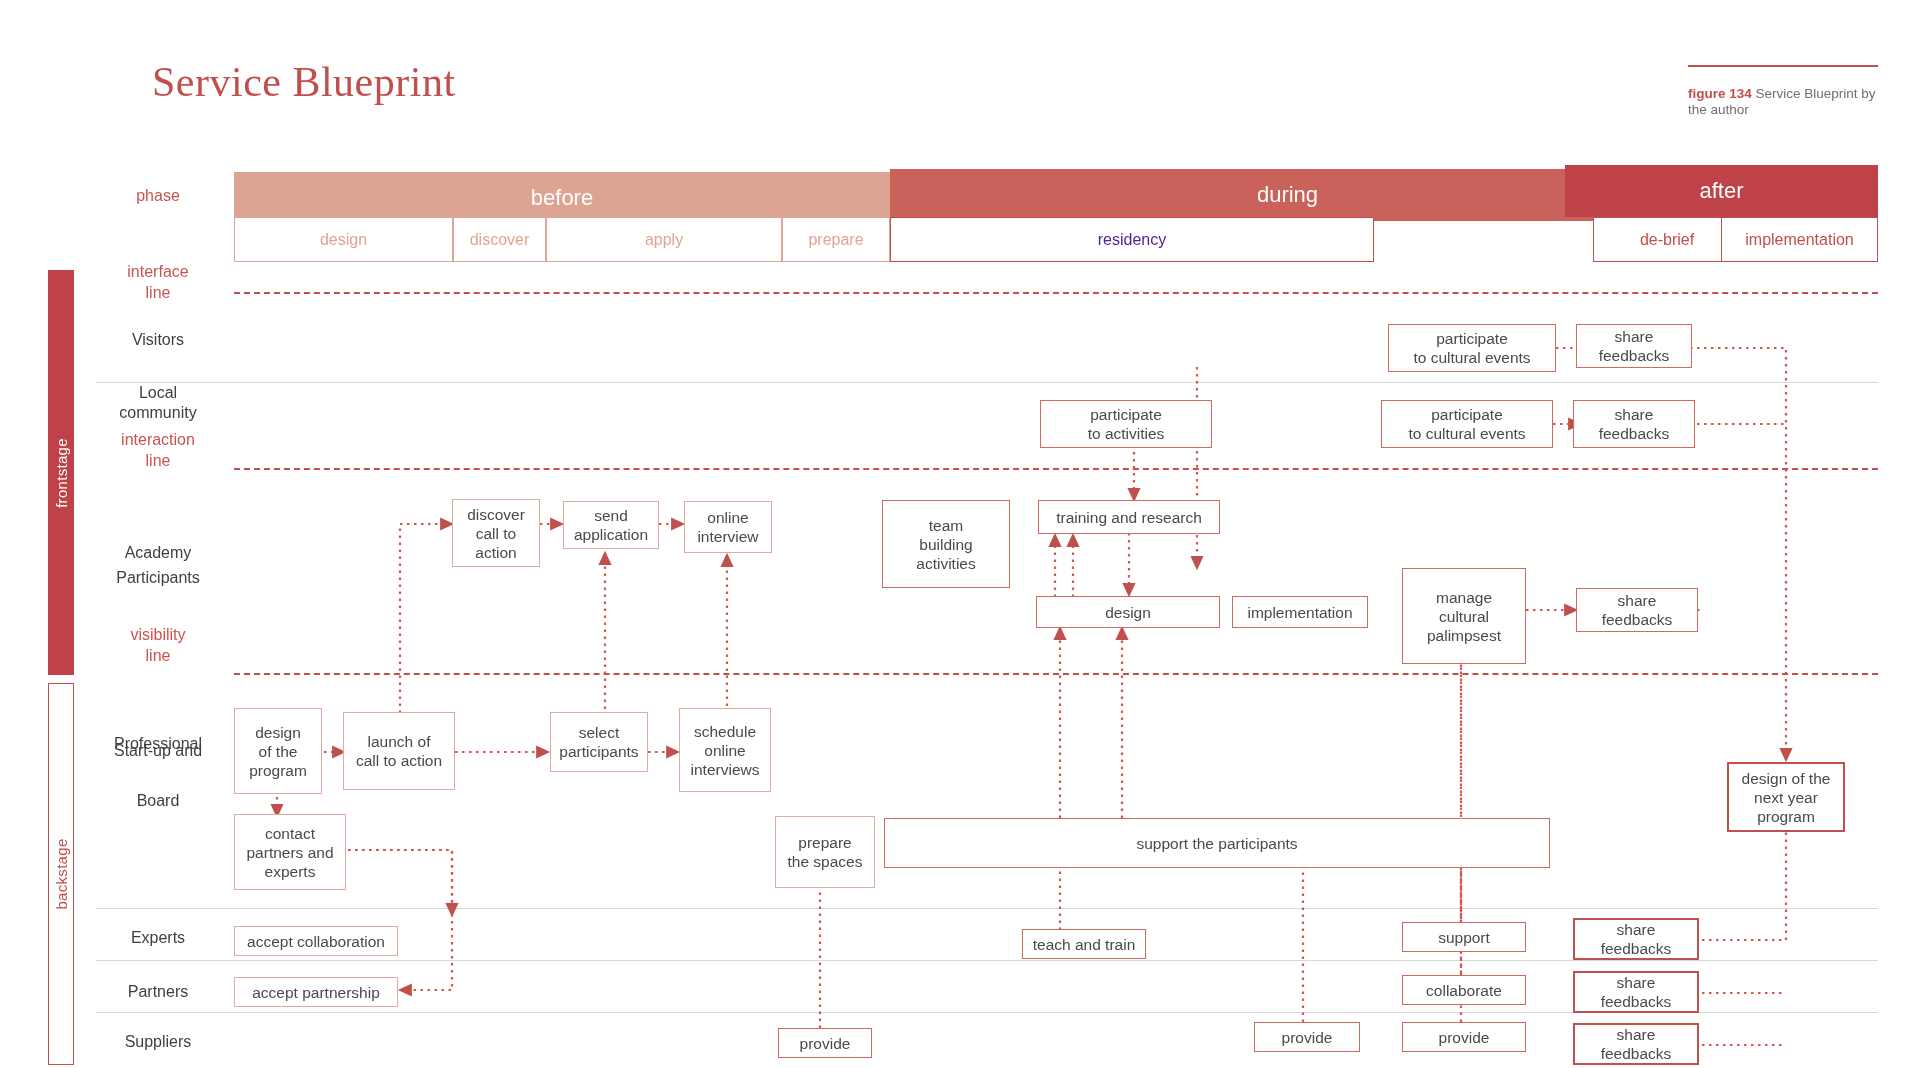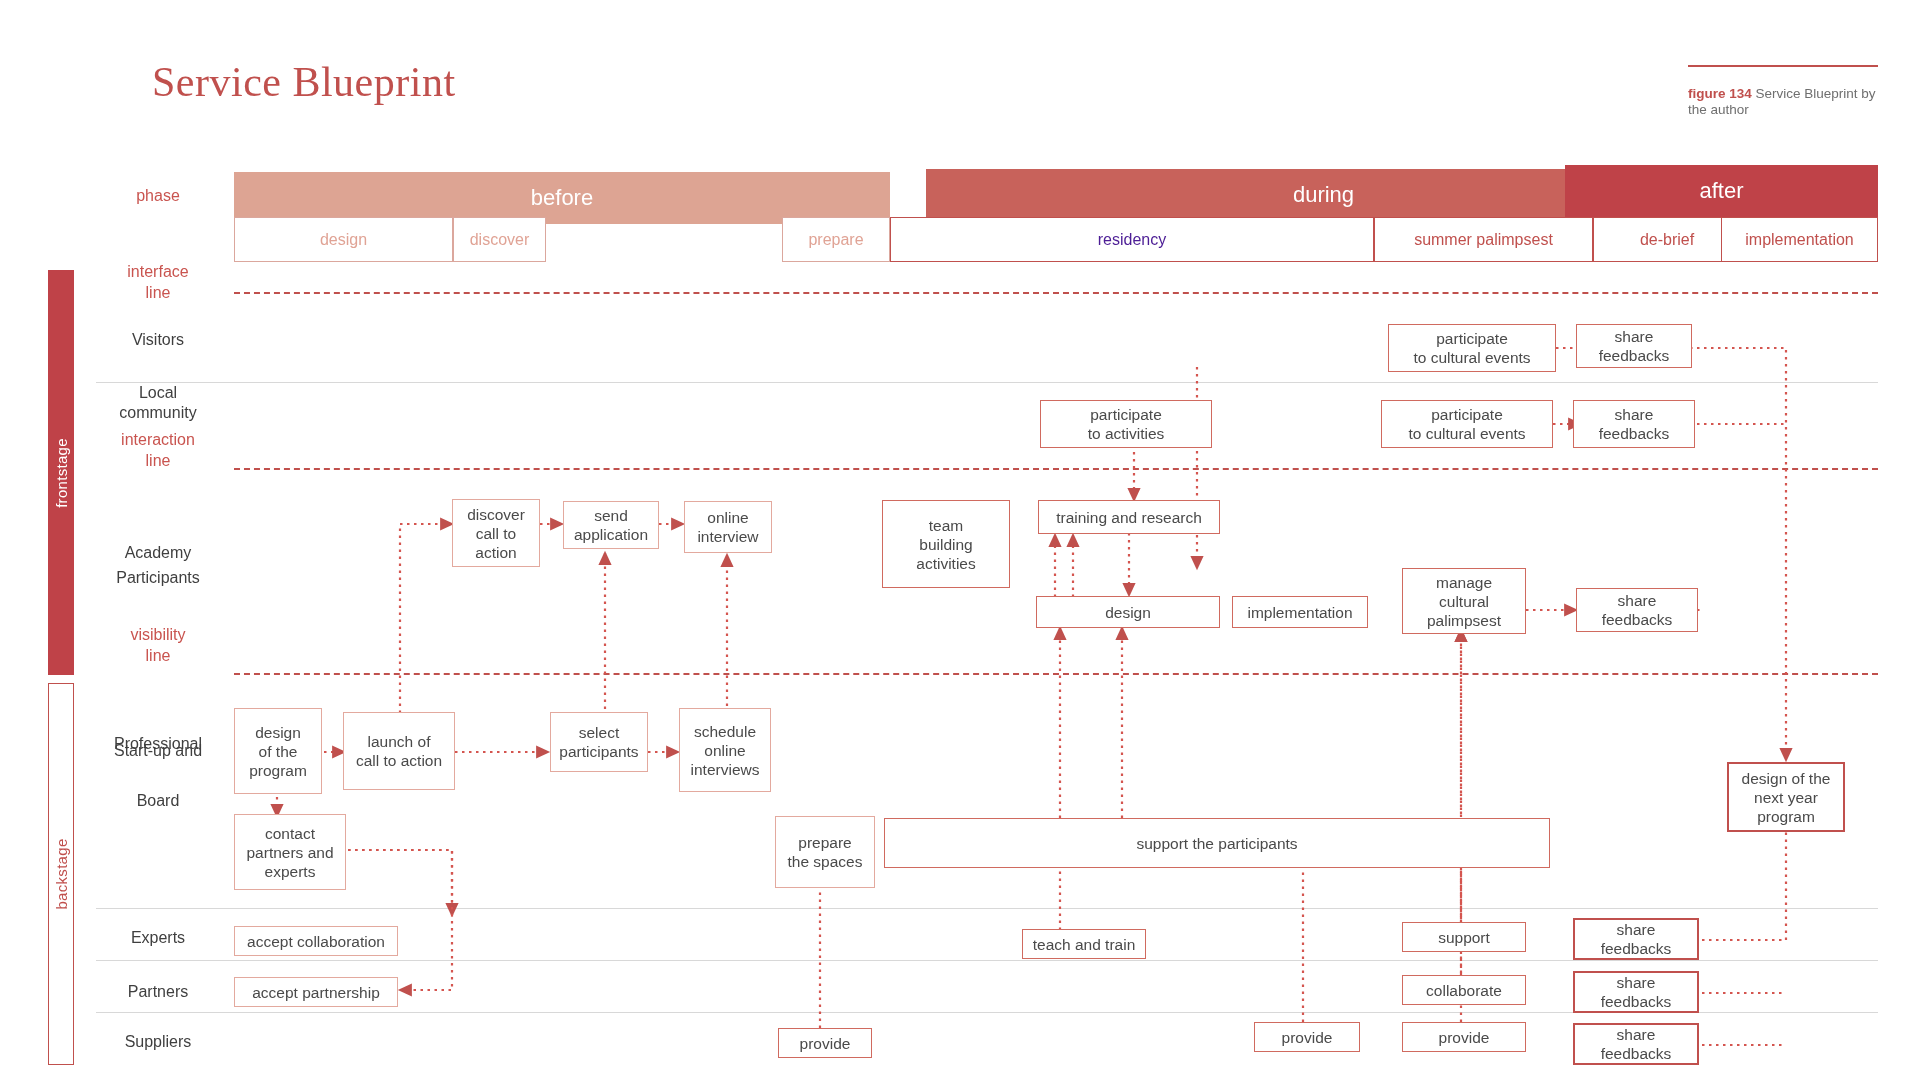--- a/index.html
+++ b/index.html
@@ -91,28 +91,28 @@
 <div class="rowlabel" style="top:734px">Professional</div>
 <div class="rowlabel" style="top:791px">Board</div>
 
 <div class="rowlabel" style="top:928px">Experts</div>
 <div class="rowlabel" style="top:982px">Partners</div>
 <div class="rowlabel" style="top:1032px">Suppliers</div>
 
 <div id="phasewrap">
 
   <div class="phasecell" style="left:0;width:656px;background:#dda493;top:7px;">before</div>
-  <div class="phasecell" style="left:692px;width:795px;background:#c8625b;top:4px;">during</div>
+  <div class="phasecell" style="left:656px;width:795px;background:#c8625b;top:4px;">during</div>
   <div class="phasecell" style="left:1331px;width:313px;background:#bf4248;top:0px;">after</div>
 
   <div class="subcell" style="left:0;width:219px;color:#e0a395;">design</div>
   <div class="subcell" style="left:219px;width:93px;color:#e0a395;">discover</div>
+  <div class="subcell" style="left:312px;width:236px;color:#e0a395;">apply</div>
   <div class="subcell" style="left:548px;width:108px;color:#e0a395;">prepare</div>
   <div class="subcell" style="left:656px;width:484px;color:#4c1d95;border-color:#c0504d;">residency</div>
-  <div class="subcell" style="left:1140px;width:219px;color:#c0504d;border-color:#c0504d;">summer palimpsest</div>
   <div class="subcell" style="left:1359px;width:148px;color:#c0504d;border-color:#c0504d;">de-brief</div>
   <div class="subcell" style="left:1487px;width:157px;color:#c0504d;border-color:#c0504d;">implementation</div>
 </div>
 
 <div class="dashline" style="top:292px"></div>
 <div class="dashline" style="top:468px"></div>
 <div class="dashline" style="top:673px"></div>
 
 <div class="rowsep" style="top:382px;width:1782px"></div>
 <div class="rowsep" style="top:908px;width:1782px"></div>
@@ -201,21 +201,21 @@
 <div class="box b-mid" style="left:1381px;top:400px;width:172px;height:48px">participate<br>to cultural events</div>
 <div class="box b-mid" style="left:1573px;top:400px;width:122px;height:48px">share<br>feedbacks</div>
 
 <div class="box b-light" style="left:452px;top:499px;width:88px;height:68px">discover<br>call to<br>action</div>
 <div class="box b-light" style="left:563px;top:501px;width:96px;height:48px">send<br>application</div>
 <div class="box b-light" style="left:684px;top:501px;width:88px;height:52px">online<br>interview</div>
 <div class="box b-mid" style="left:882px;top:500px;width:128px;height:88px">team<br>building<br>activities</div>
 <div class="box b-mid" style="left:1038px;top:500px;width:182px;height:34px">training and research</div>
 <div class="box b-mid" style="left:1036px;top:596px;width:184px;height:32px">design</div>
 <div class="box b-mid" style="left:1232px;top:596px;width:136px;height:32px">implementation</div>
-<div class="box b-mid" style="left:1402px;top:568px;width:124px;height:66px">manage<br>cultural<br>palimpsest</div>
+<div class="box b-mid" style="left:1402px;top:568px;width:124px;height:96px">manage<br>cultural<br>palimpsest</div>
 <div class="box b-mid" style="left:1576px;top:588px;width:122px;height:44px">share<br>feedbacks</div>
 
 <div class="box b-light" style="left:234px;top:708px;width:88px;height:86px">design<br>of the<br>program</div>
 <div class="box b-light" style="left:343px;top:712px;width:112px;height:78px">launch of<br>call to action</div>
 <div class="box b-light" style="left:550px;top:712px;width:98px;height:60px">select<br>participants</div>
 <div class="box b-light" style="left:679px;top:708px;width:92px;height:84px">schedule<br>online<br>interviews</div>
 <div class="box b-light" style="left:234px;top:814px;width:112px;height:76px">contact<br>partners and<br>experts</div>
 <div class="box b-light" style="left:775px;top:816px;width:100px;height:72px">prepare<br>the spaces</div>
 <div class="box b-mid" style="left:884px;top:818px;width:666px;height:50px">support the participants</div>
 <div class="box b-dark" style="left:1727px;top:762px;width:118px;height:70px">design of the<br>next year<br>program</div>

